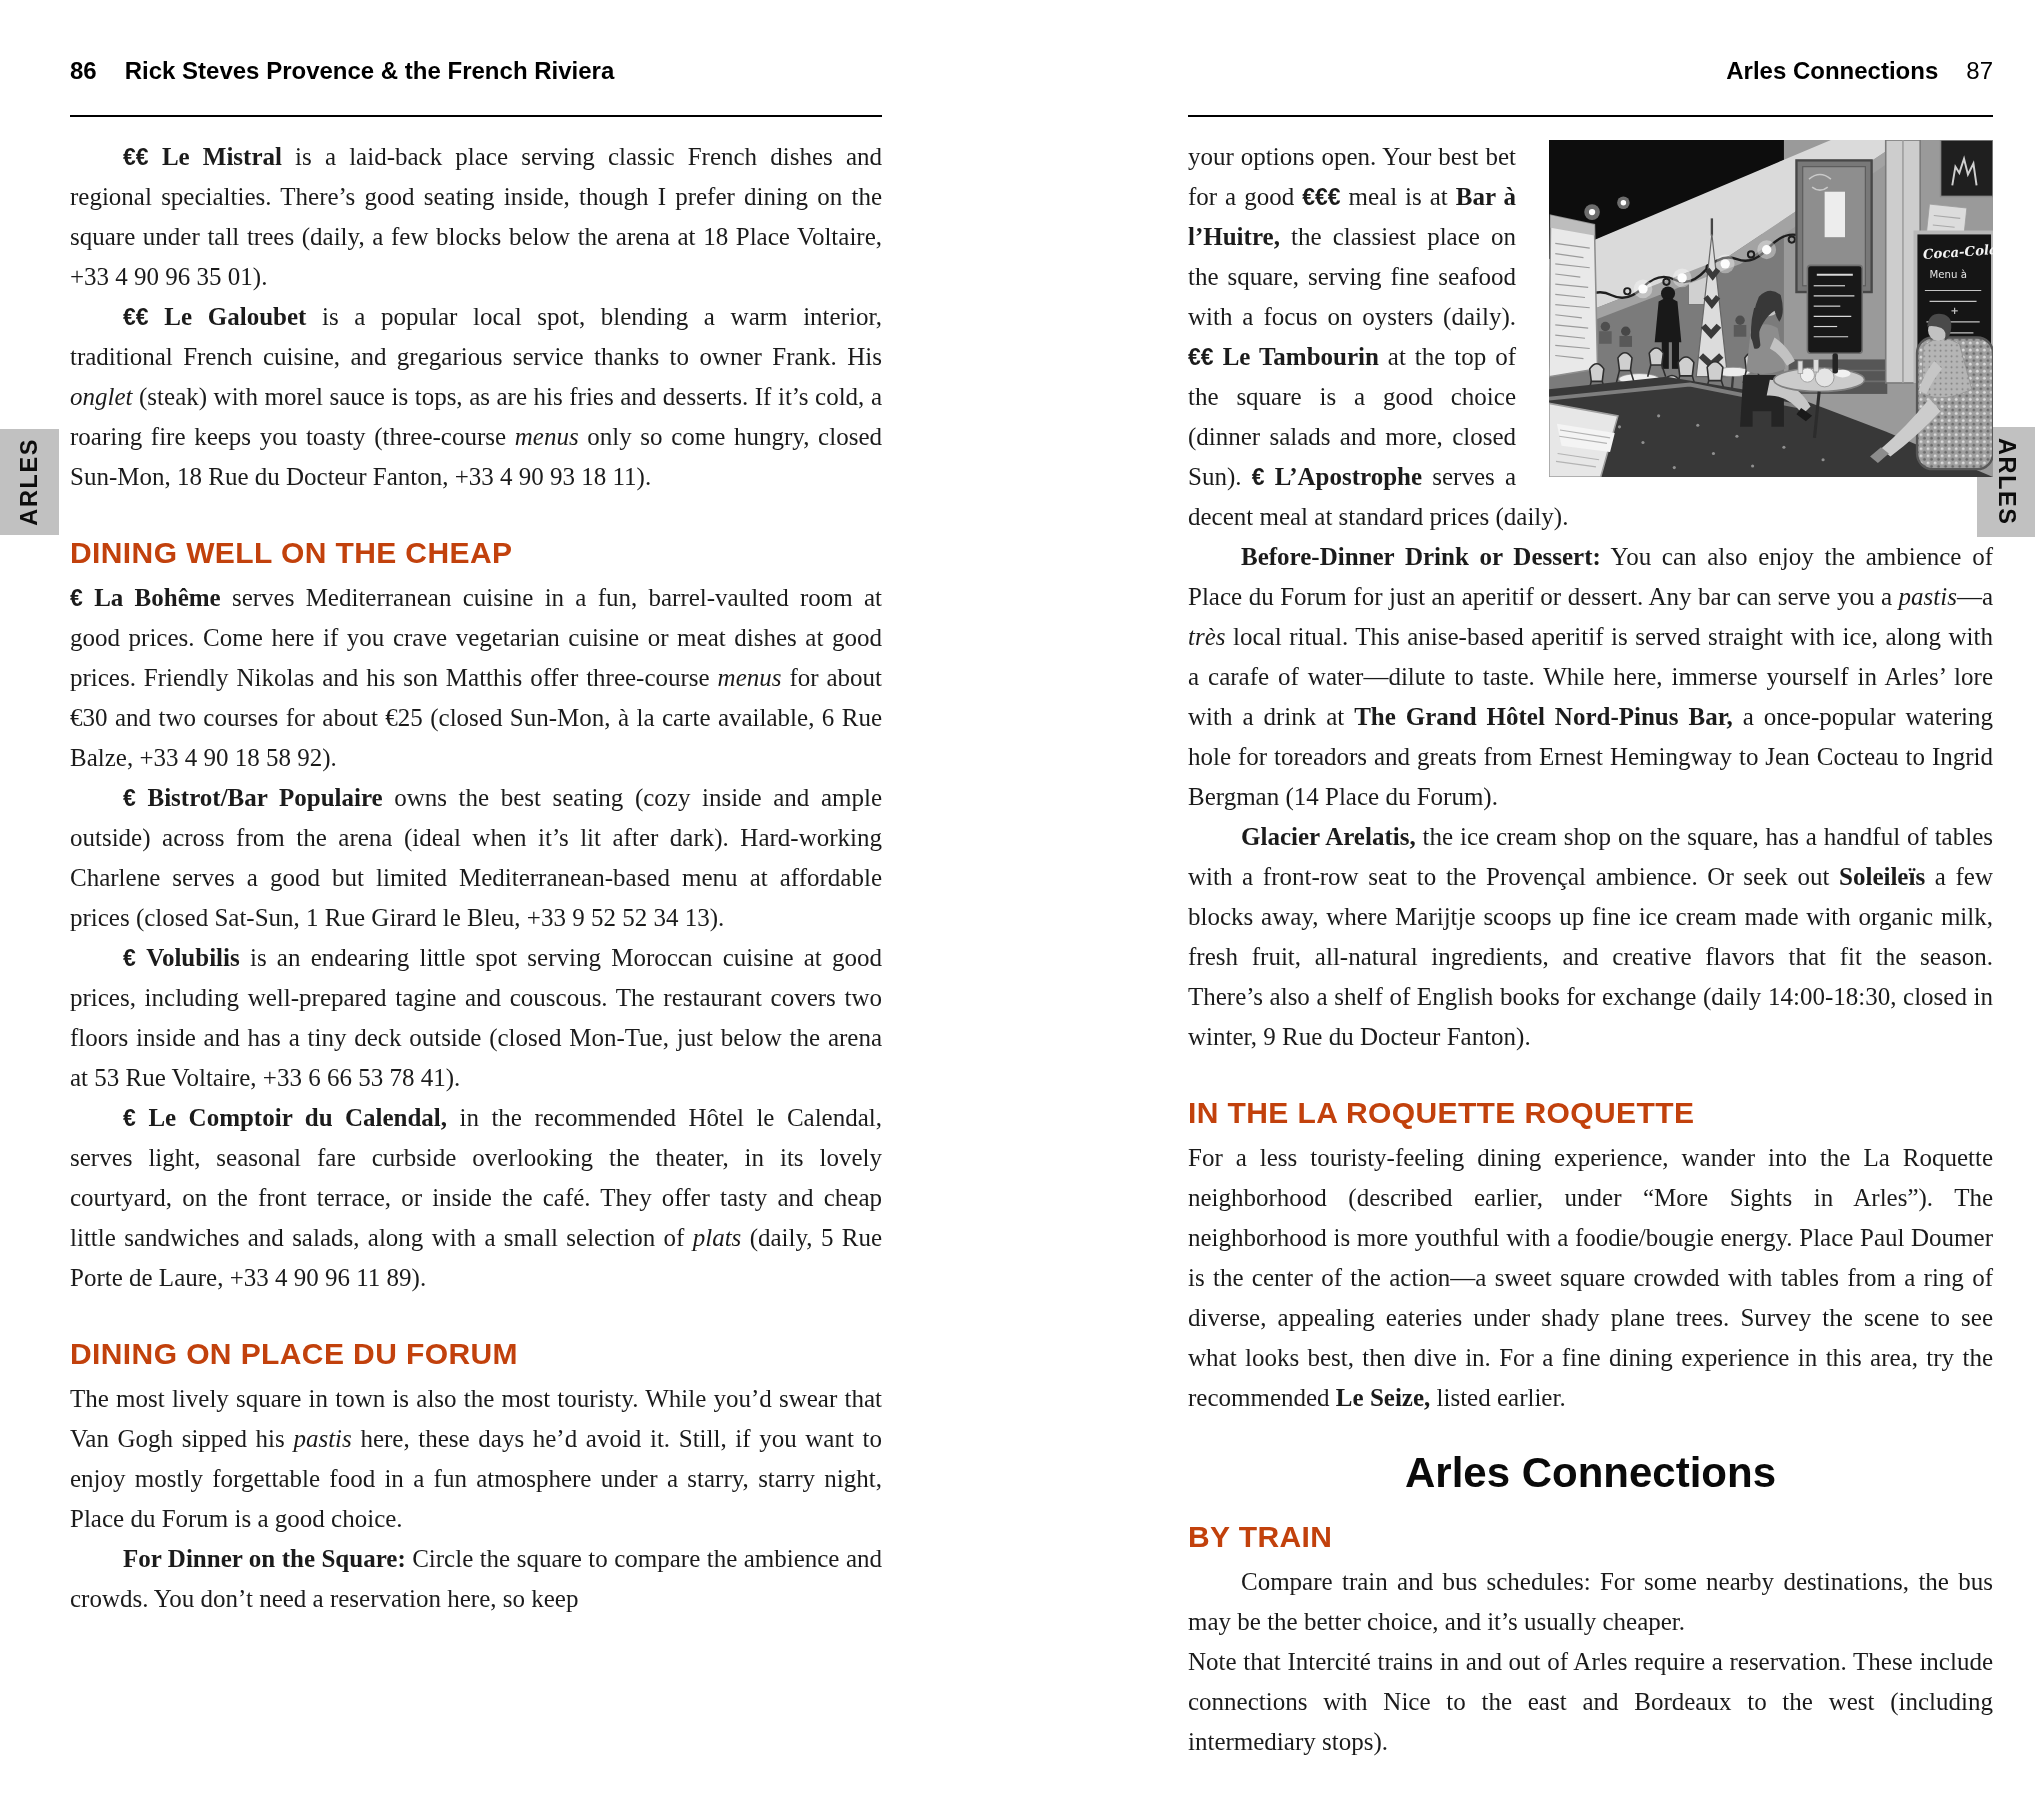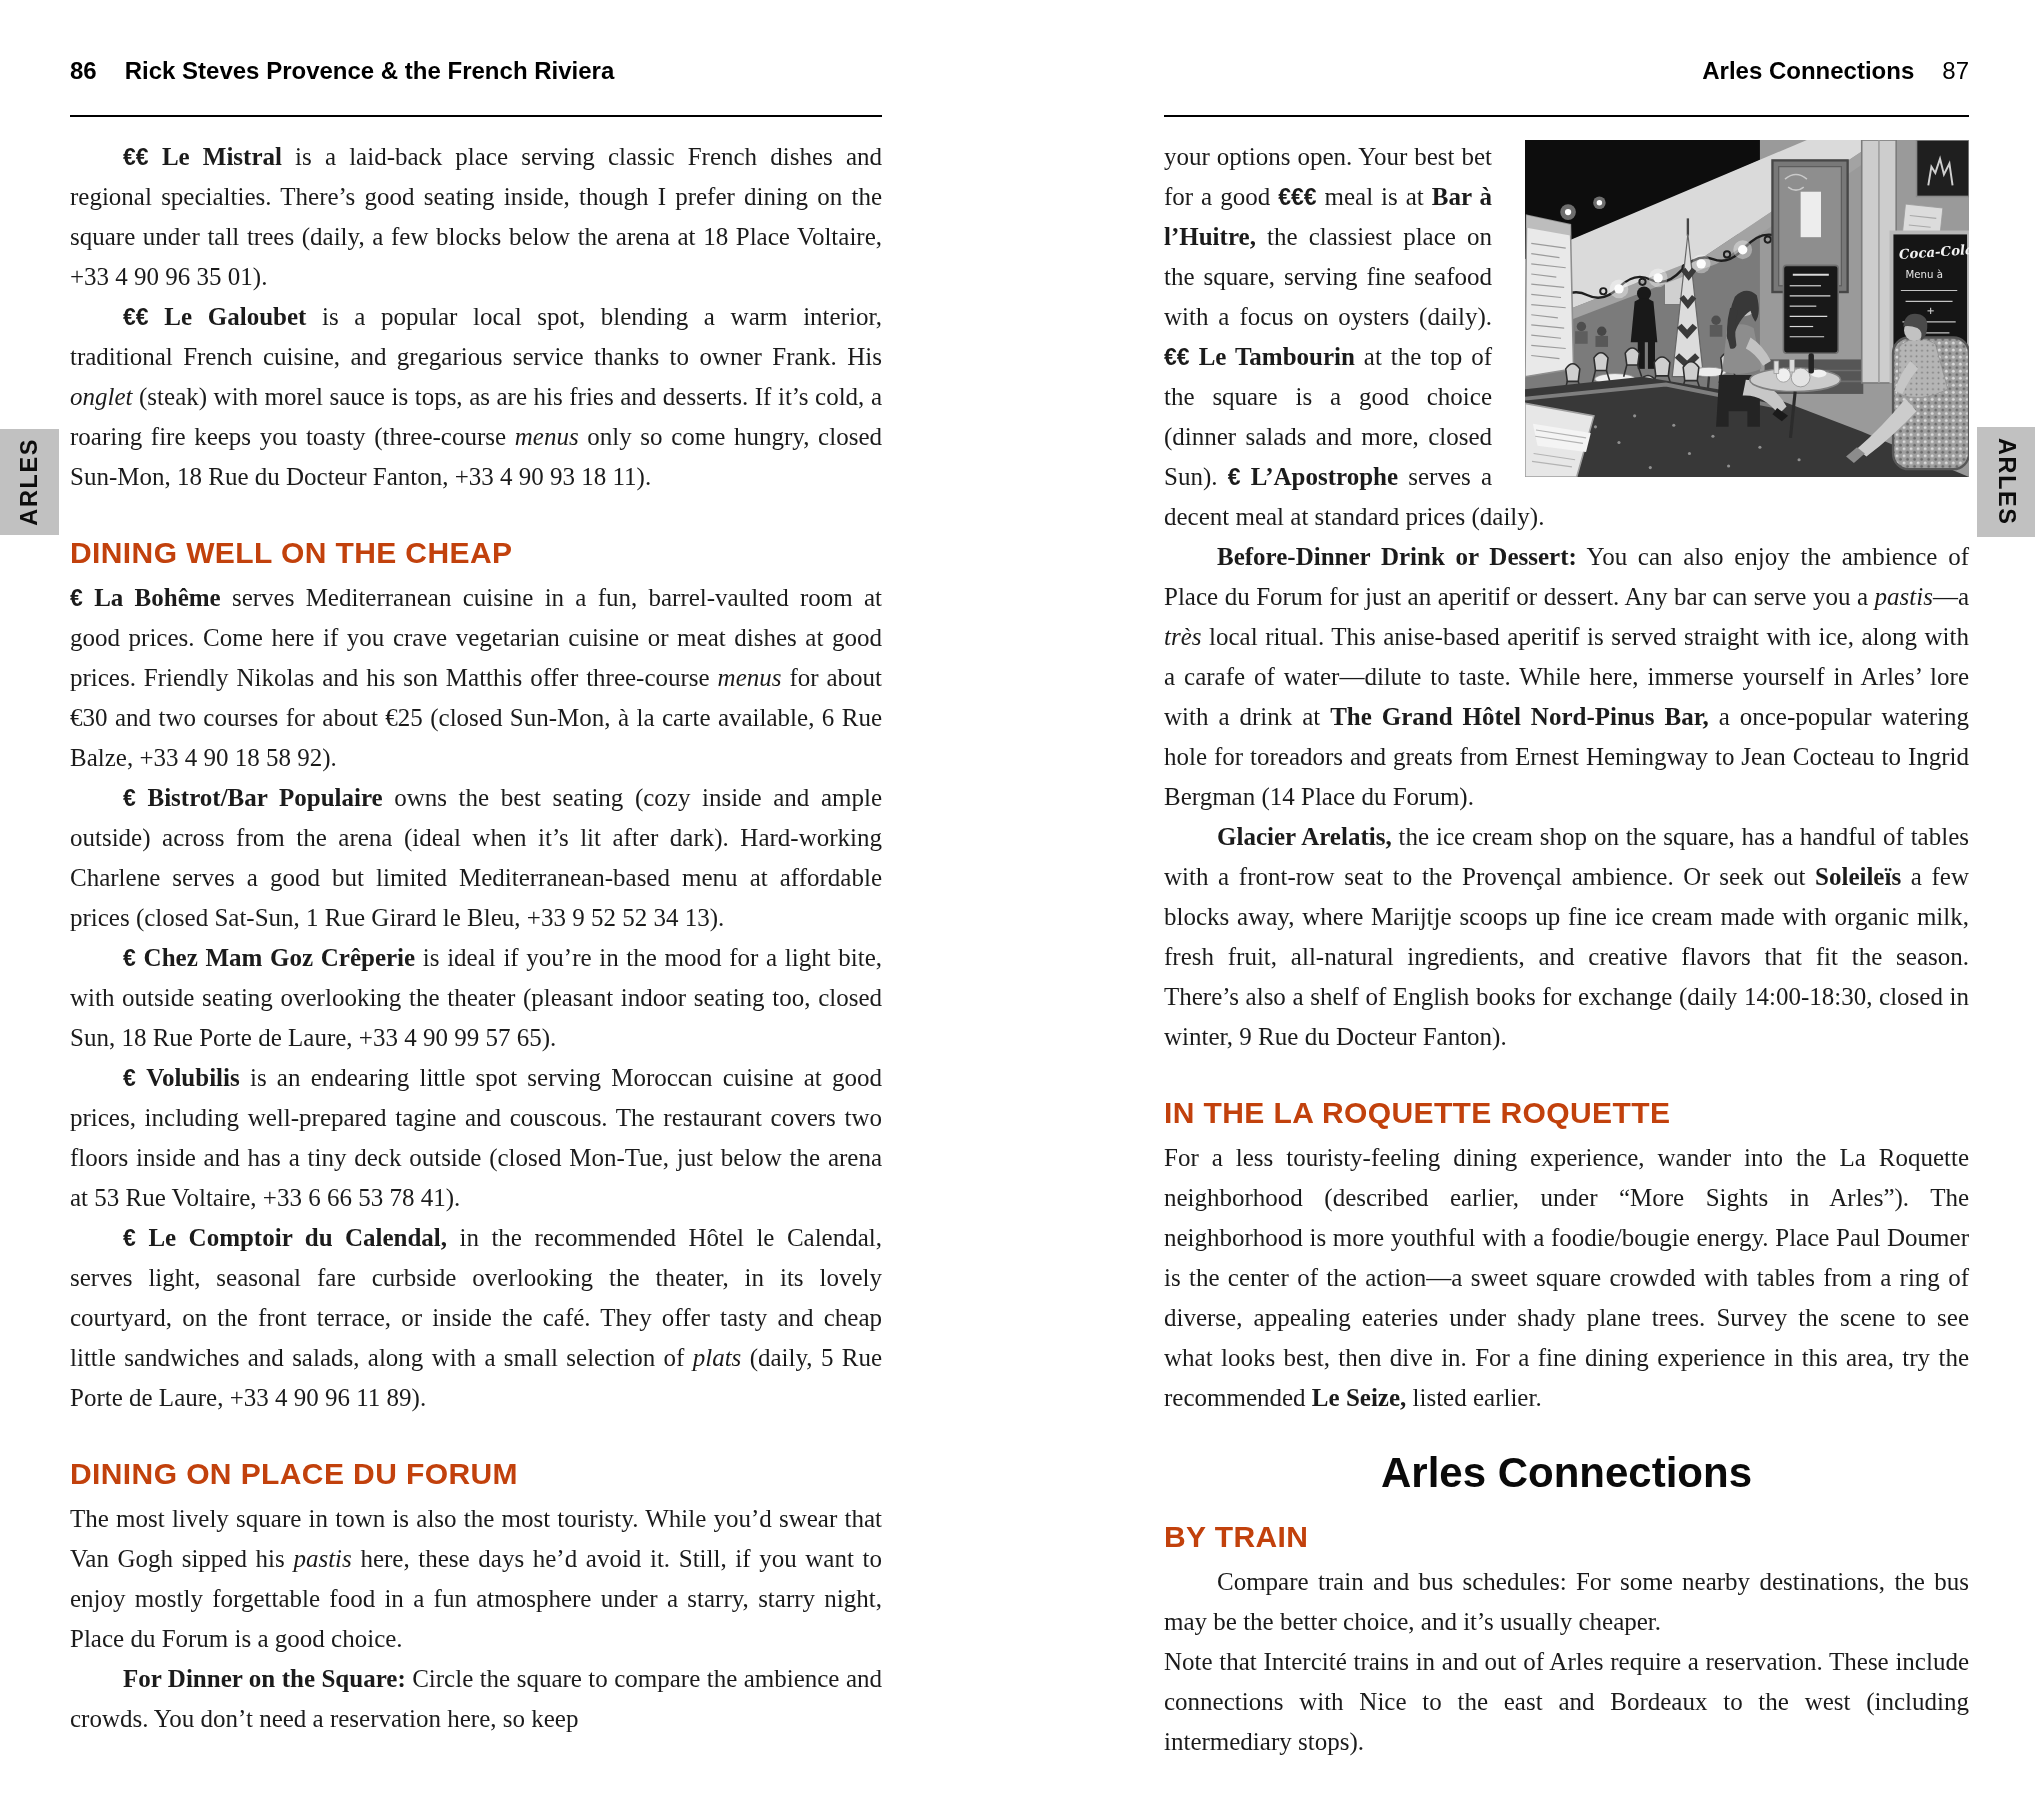--- a/index.html
+++ b/index.html
@@ -8,21 +8,21 @@
   
   .tab{position:absolute;width:59px;background:#c1c1c1;display:flex;align-items:center;justify-content:center;}
   .tab-left{left:0;top:429px;height:106px;}
   .tab-right{left:1977px;top:427px;height:110px;}
   .tab span{font-family:"Liberation Sans",sans-serif;font-weight:700;font-size:23.5px;
     letter-spacing:1.6px;color:#0d0d0d;writing-mode:vertical-rl;}
   .tab-left span{transform:rotate(180deg);}
   
   .page{position:absolute;top:55px;}
   .page-left{left:70px;width:812px;}
-  .page-right{left:1164px;width:805px;}
+  .page-right{left:1188px;width:805px;}
   .page-header{display:flex;align-items:baseline;border-bottom:2.3px solid #000;
     padding-bottom:29px;font-family:"Liberation Sans",sans-serif;font-size:24px;line-height:31px;color:#000;}
   .page-header .pagenum{font-weight:700;}
   .page-header .runtitle{font-weight:700;}
   .page-left .runtitle{margin-left:28px;}
   .page-right .page-header{justify-content:flex-end;}
   .page-right .pagenum{font-weight:400;margin-left:28px;}
   .page-body{margin-top:20.4px;}
   
   p.body{margin:0;font-size:25px;line-height:40px;text-align:justify;}
@@ -57,21 +57,20 @@
     <header class="page-header">
       <span class="pagenum">86</span>
       <span class="runtitle">Rick Steves Provence &amp; the French Riviera</span>
     </header>
     <div class="page-body">
       <p class="body indent"><span class="rt-e">€€ </span><span class="rt-b">Le Mistral</span> is a laid-back place serving classic French dishes and regional specialties. There’s good seating inside, though I prefer dining on the square under tall trees (daily, a few blocks below the arena at 18 Place Voltaire, +33 4 90 96 35 01).</p>
       <p class="body indent"><span class="rt-e">€€ </span><span class="rt-b">Le Galoubet</span> is a popular local spot, blending a warm interior, traditional French cuisine, and gregarious service thanks to owner Frank. His <span class="rt-i">onglet</span> (steak) with morel sauce is tops, as are his fries and desserts. If it’s cold, a roaring fire keeps you toasty (three-course <span class="rt-i">menus</span> only so come hungry, closed Sun-Mon, 18 Rue du Docteur Fanton, +33 4 90 93 18 11).</p>
       <h2 class="subhead">DINING WELL ON THE CHEAP</h2>
       <p class="body"><span class="rt-e">€ </span><span class="rt-b">La Bohême</span> serves Mediterranean cuisine in a fun, barrel-vaulted room at good prices. Come here if you crave vegetarian cuisine or meat dishes at good prices. Friendly Nikolas and his son Matthis offer three-course <span class="rt-i">menus</span> for about €30 and two courses for about €25 (closed Sun-Mon, à la carte available, 6 Rue Balze, +33 4 90 18 58 92).</p>
       <p class="body indent"><span class="rt-e">€ </span><span class="rt-b">Bistrot/Bar Populaire</span> owns the best seating (cozy inside and ample outside) across from the arena (ideal when it’s lit after dark). Hard-working Charlene serves a good but limited Mediterranean-based menu at affordable prices (closed Sat-Sun, 1 Rue Girard le Bleu, +33 9 52 52 34 13).</p>
-      <p class="body indent"><span class="rt-e">€ </span><span class="rt-b">Chez Mam Goz Crêperie</span> is ideal if you’re in the mood for a light bite, with outside seating overlooking the theater (pleasant indoor seating too, closed Sun, 18 Rue Porte de Laure, +33 4 90 99 57 65).</p>
       <p class="body indent"><span class="rt-e">€ </span><span class="rt-b">Volubilis</span> is an endearing little spot serving Moroccan cuisine at good prices, including well-prepared tagine and couscous. The restaurant covers two floors inside and has a tiny deck outside (closed Mon-Tue, just below the arena at 53 Rue Voltaire, +33 6 66 53 78 41).</p>
       <p class="body indent"><span class="rt-e">€ </span><span class="rt-b">Le Comptoir du Calendal,</span> in the recommended Hôtel le Calendal, serves light, seasonal fare curbside overlooking the theater, in its lovely courtyard, on the front terrace, or inside the café. They offer tasty and cheap little sandwiches and salads, along with a small selection of <span class="rt-i">plats</span> (daily, 5 Rue Porte de Laure, +33 4 90 96 11 89).</p>
       <h2 class="subhead">DINING ON PLACE DU FORUM</h2>
       <p class="body">The most lively square in town is also the most touristy. While you’d swear that Van Gogh sipped his <span class="rt-i">pastis</span> here, these days he’d avoid it. Still, if you want to enjoy mostly forgettable food in a fun atmosphere under a starry, starry night, Place du Forum is a good choice.</p>
       <p class="body indent"><span class="rt-b">For Dinner on the Square:</span> Circle the square to compare the ambience and crowds. You don’t need a reservation here, so keep</p>
     </div>
   </section>
 
   <section class="page page-right">
     <header class="page-header">

